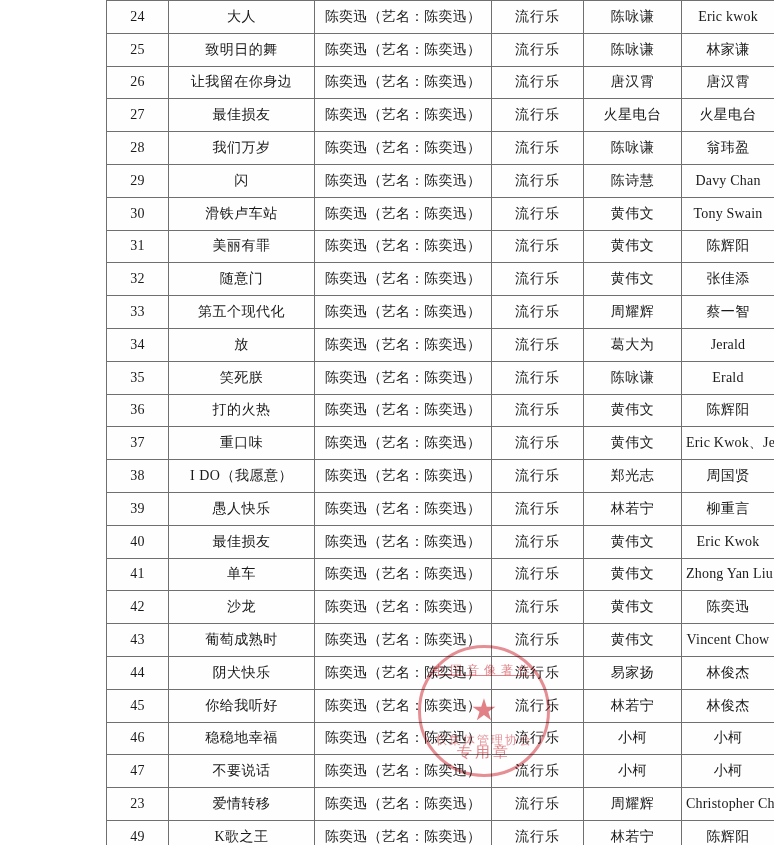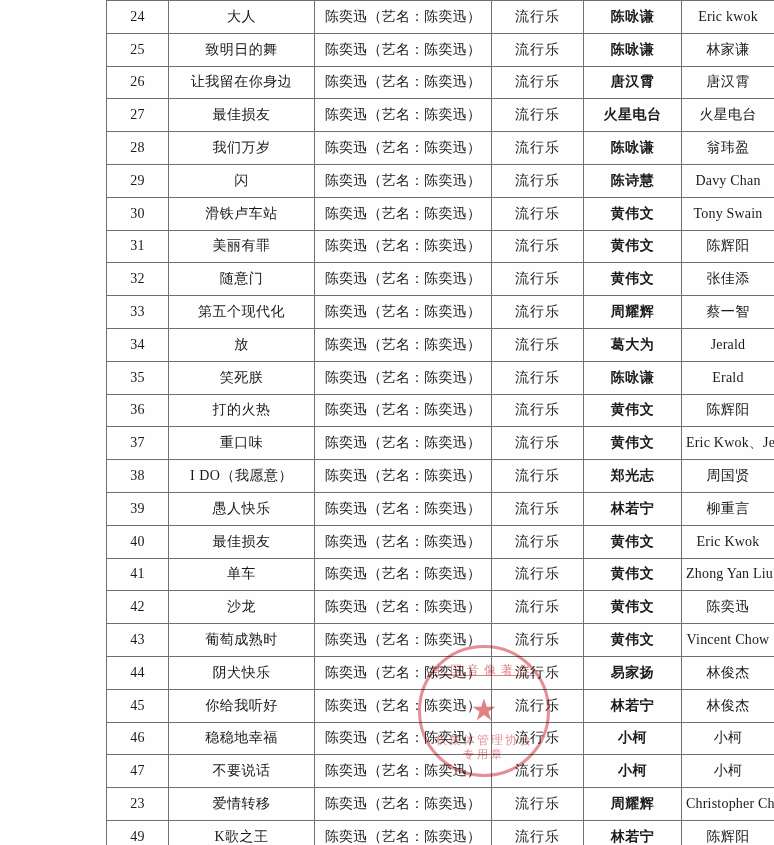--- a/index.html
+++ b/index.html
@@ -60,21 +60,20 @@
     font-size: 13.5px;
     letter-spacing: 0.2px;
   }
   td.cell-genre {
     font-size: 14px;
     letter-spacing: 1px;
   }
   td.cell-lyrics {
     font-size: 14px;
     letter-spacing: 0.5px;
-    font-weight: bold;
   }
   td.cell-music {
     font-size: 14px;
     letter-spacing: 0.3px;
     white-space: normal;
     line-height: 1.05;
     margin-left: 48px;
   }
   td.latin {
     font-family: "Liberation Serif", serif;
@@ -108,21 +107,21 @@
     position: absolute;
     left: 0;
     width: 100%;
     text-align: center;
     color: rgba(200, 32, 42, 0.68);
     font-size: 12px;
     letter-spacing: 5px;
     font-family: "Liberation Serif", serif;
   }
   #stamp .arc-top { top: 14px; text-decoration: underline; }
-  #stamp .arc-bottom { bottom: 12px; letter-spacing: 3px; font-size: 11px; }
+  #stamp .arc-bottom { bottom: 12px; letter-spacing: 3px; font-size: 15px; }
   #stamp .mid-line {
     position: absolute;
     left: 0;
     width: 100%;
     top: 84px;
     text-align: center;
     color: rgba(200, 32, 42, 0.60);
     font-size: 12px;
     letter-spacing: 2px;
   }

